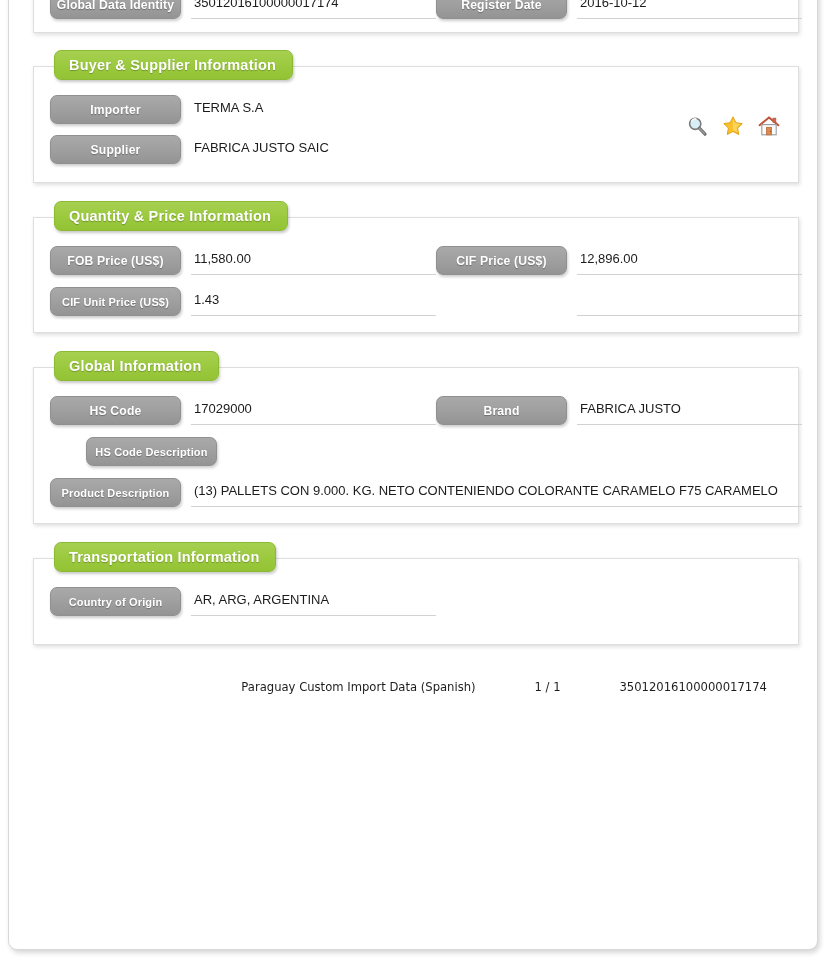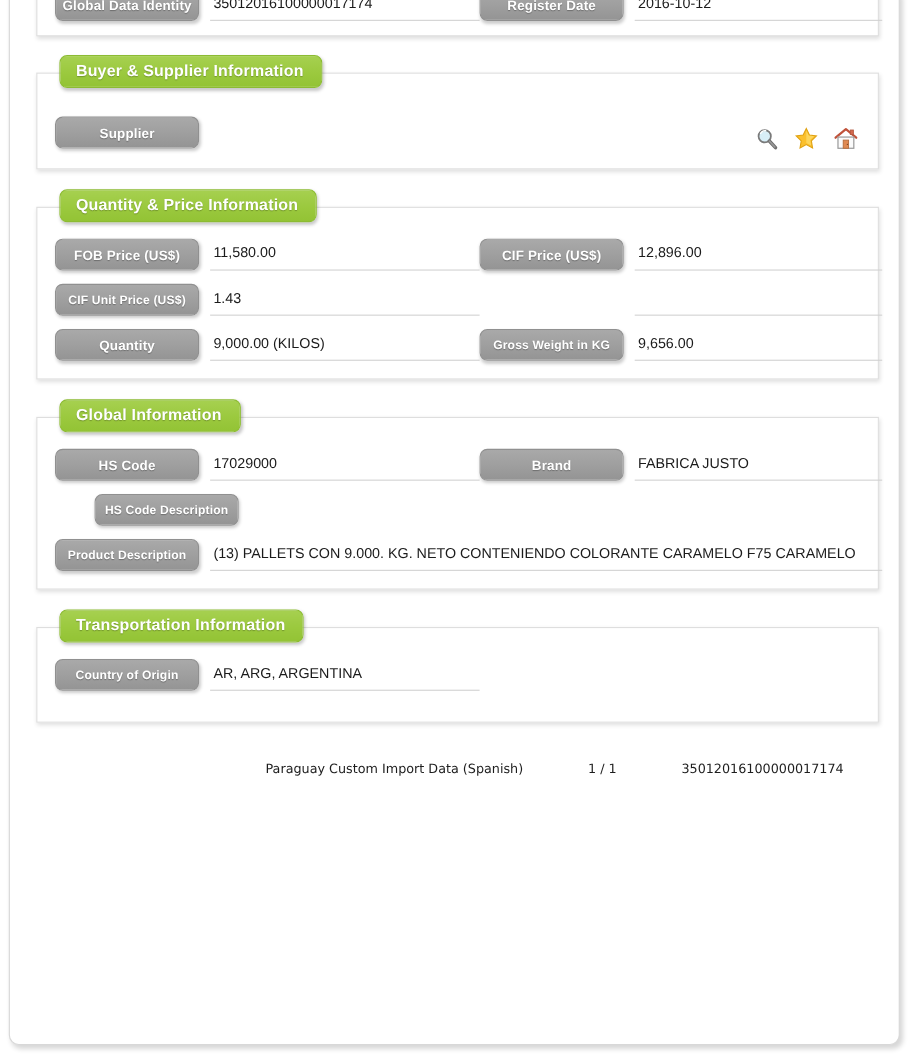--- a/index.html
+++ b/index.html
@@ -201,23 +201,30 @@
             <path d="M1.6 10.2L11 2.4l9.4 7.8" fill="none" stroke="#c0523a" stroke-width="2" stroke-linejoin="round" stroke-linecap="round"></path>
             <rect x="3.8" y="9.6" width="14.4" height="10.2" fill="#fbfbfb" stroke="#9a9a9a" stroke-width="1.1"></rect>
             <rect x="15" y="3.2" width="2.8" height="4" fill="#d4694f" stroke="#b2573f" stroke-width="0.8"></rect>
             <rect x="8.6" y="12.4" width="4.8" height="7.4" fill="#e08a52" stroke="#b9703f" stroke-width="0.9"></rect>
             <circle cx="12.4" cy="16.3" r="0.6" fill="#7a4a25"></circle>
           </svg>
         </span>
       </div>
 
       <div class="rows">
+        <div class="row">
+          <div class="col left">
+            <div class="label-pill">Importer</div>
+            <div class="value noline">TERMA S.A</div>
+          </div>
+        </div>
         <div class="row" style="margin-top:11px;">
           <div class="col left">
             <div class="label-pill">Supplier</div>
+            <div class="value noline">FABRICA JUSTO SAIC</div>
           </div>
         </div>
       </div>
     </div>
 
     <div class="card" style="margin-top:34px; padding:28px 14px 16px 16px;">
       <div class="section-title">Quantity &amp; Price Information</div>
 
       <div class="rows">
         <div class="row">
@@ -235,30 +242,20 @@
           <div class="col left">
             <div class="label-pill sm">CIF Unit Price (US$)</div>
             <div class="value">1.43</div>
           </div>
           <div class="col right">
             <div style="width:131px;"></div>
             <div class="value blank">&nbsp;</div>
           </div>
         </div>
 
-        <div class="row" style="margin-top:12px;">
-          <div class="col left">
-            <div class="label-pill">Quantity</div>
-            <div class="value">9,000.00 (KILOS)</div>
-          </div>
-          <div class="col right">
-            <div class="label-pill sm">Gross Weight in KG</div>
-            <div class="value">9,656.00</div>
-          </div>
-        </div>
       </div>
     </div>
 
     <div class="card" style="margin-top:34px; padding:28px 14px 16px 16px;">
       <div class="section-title">Global Information</div>
 
       <div class="rows">
         <div class="row">
           <div class="col left">
             <div class="label-pill">HS Code</div>

